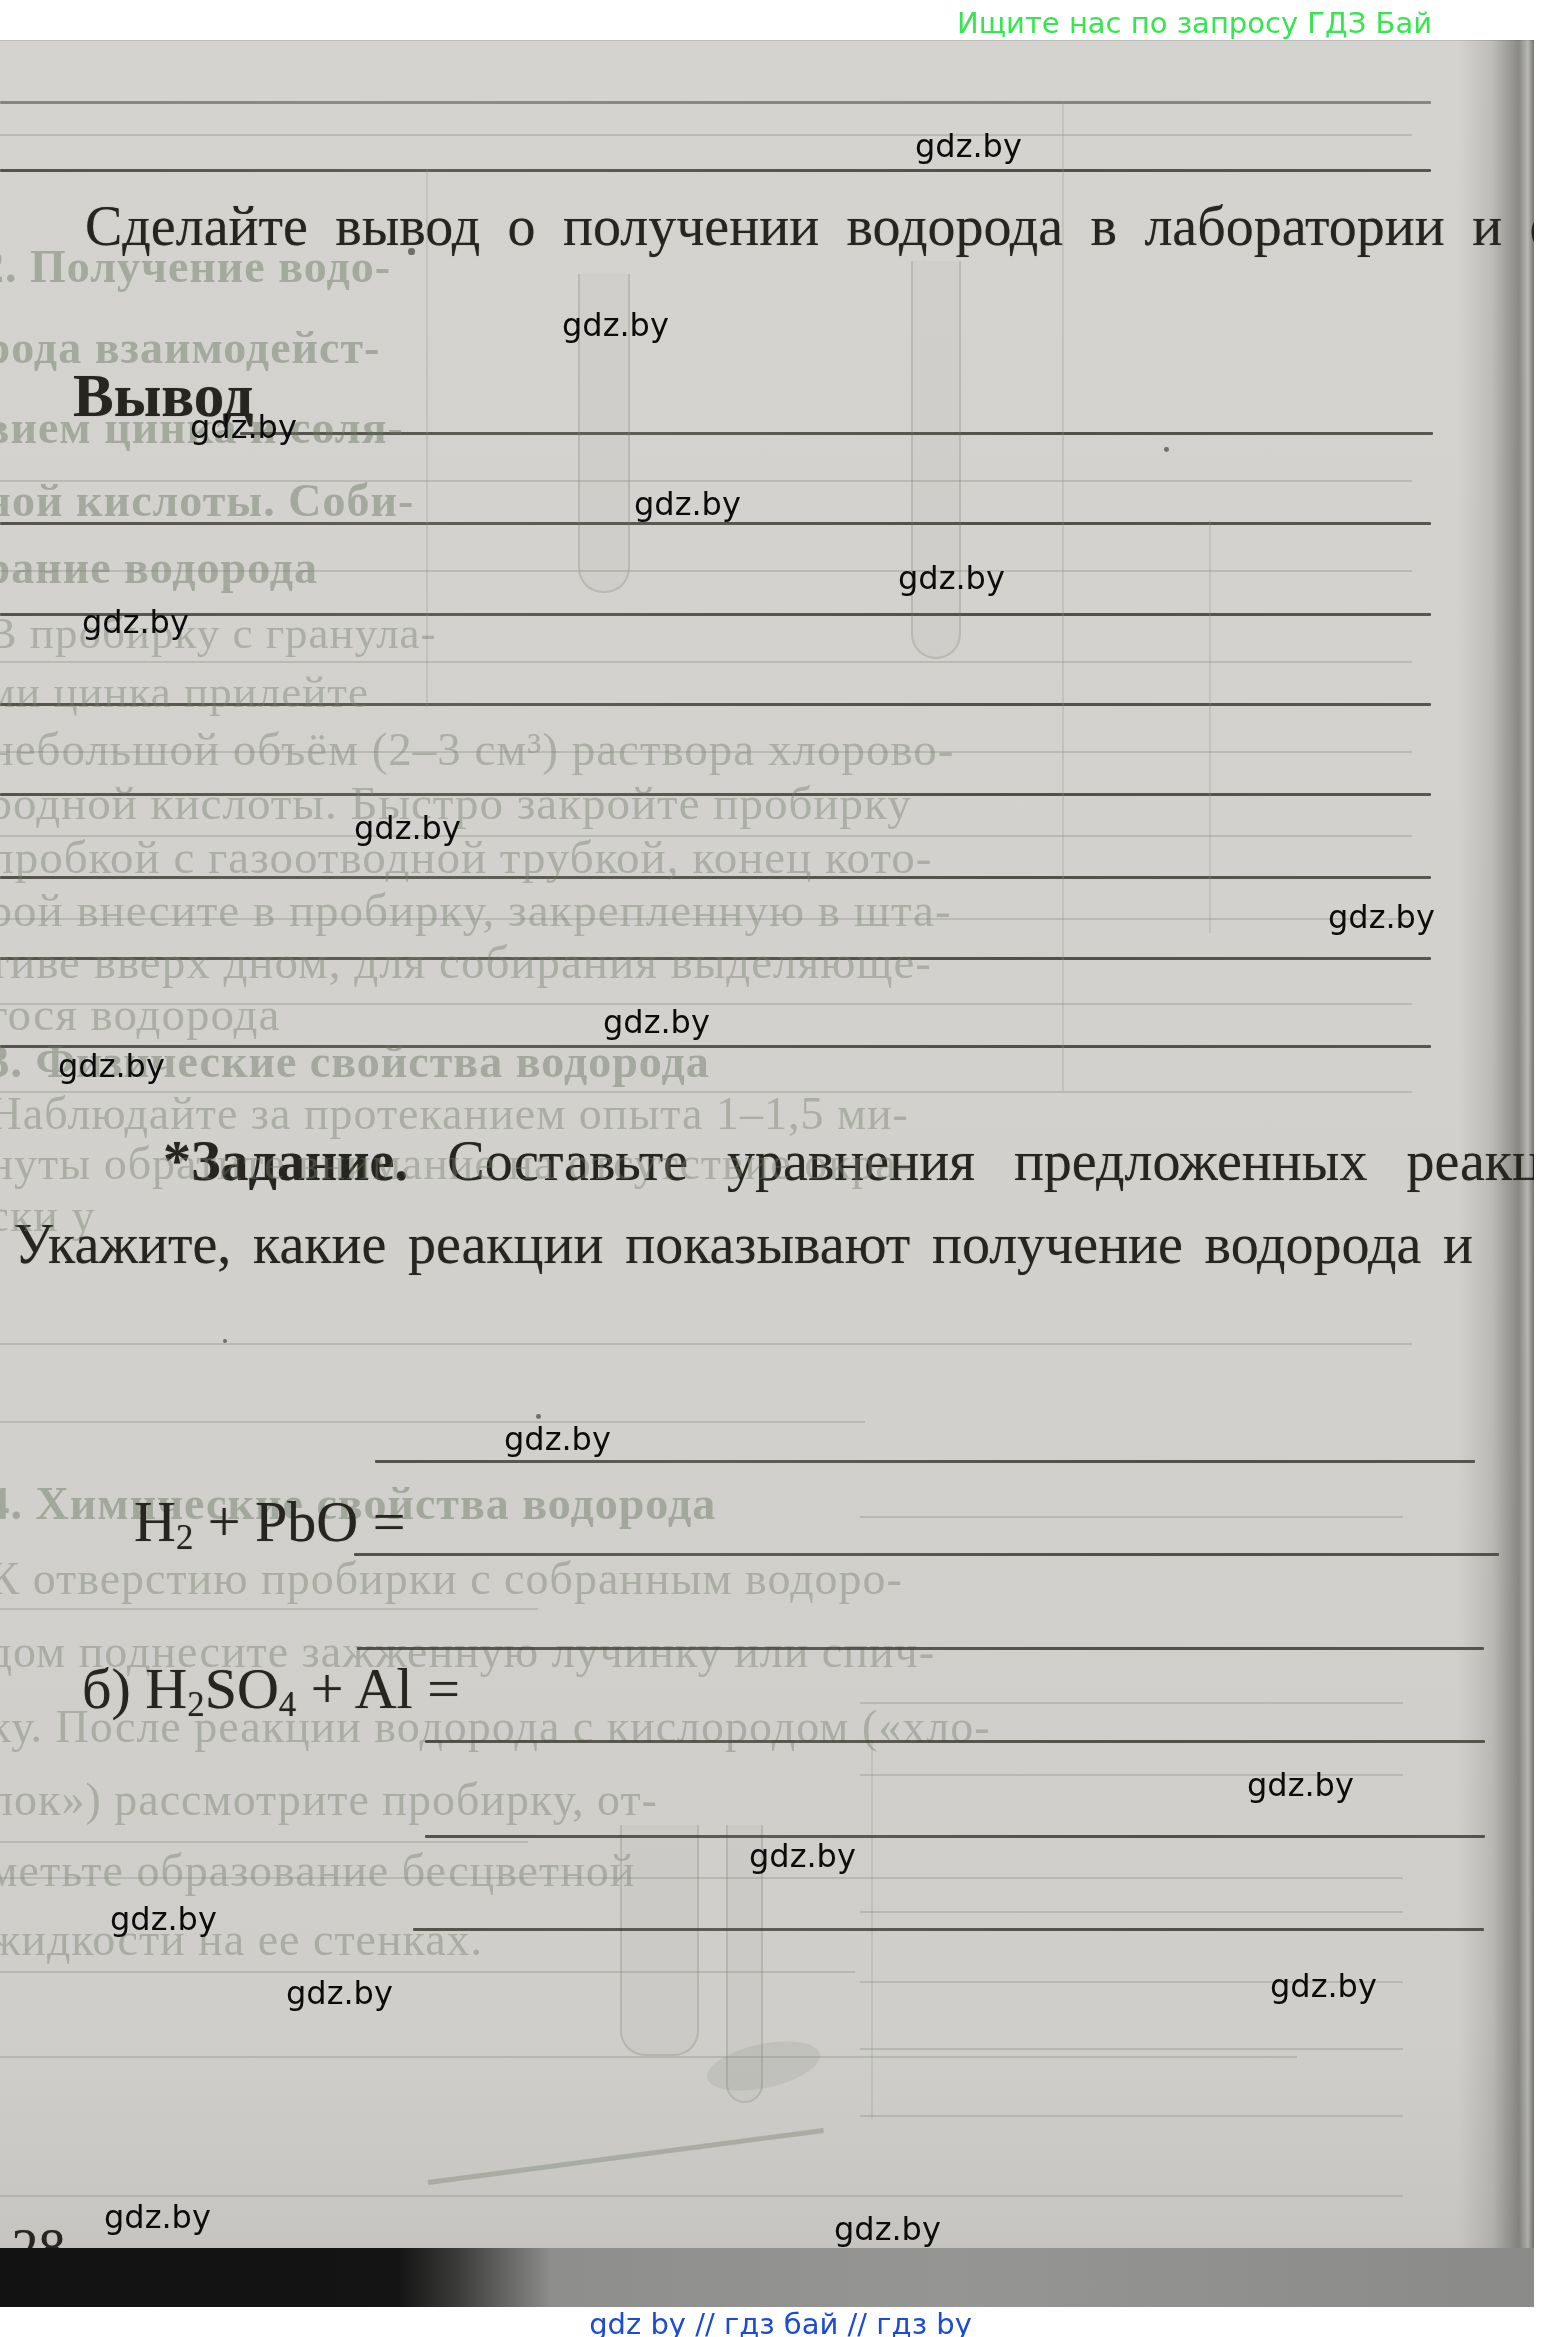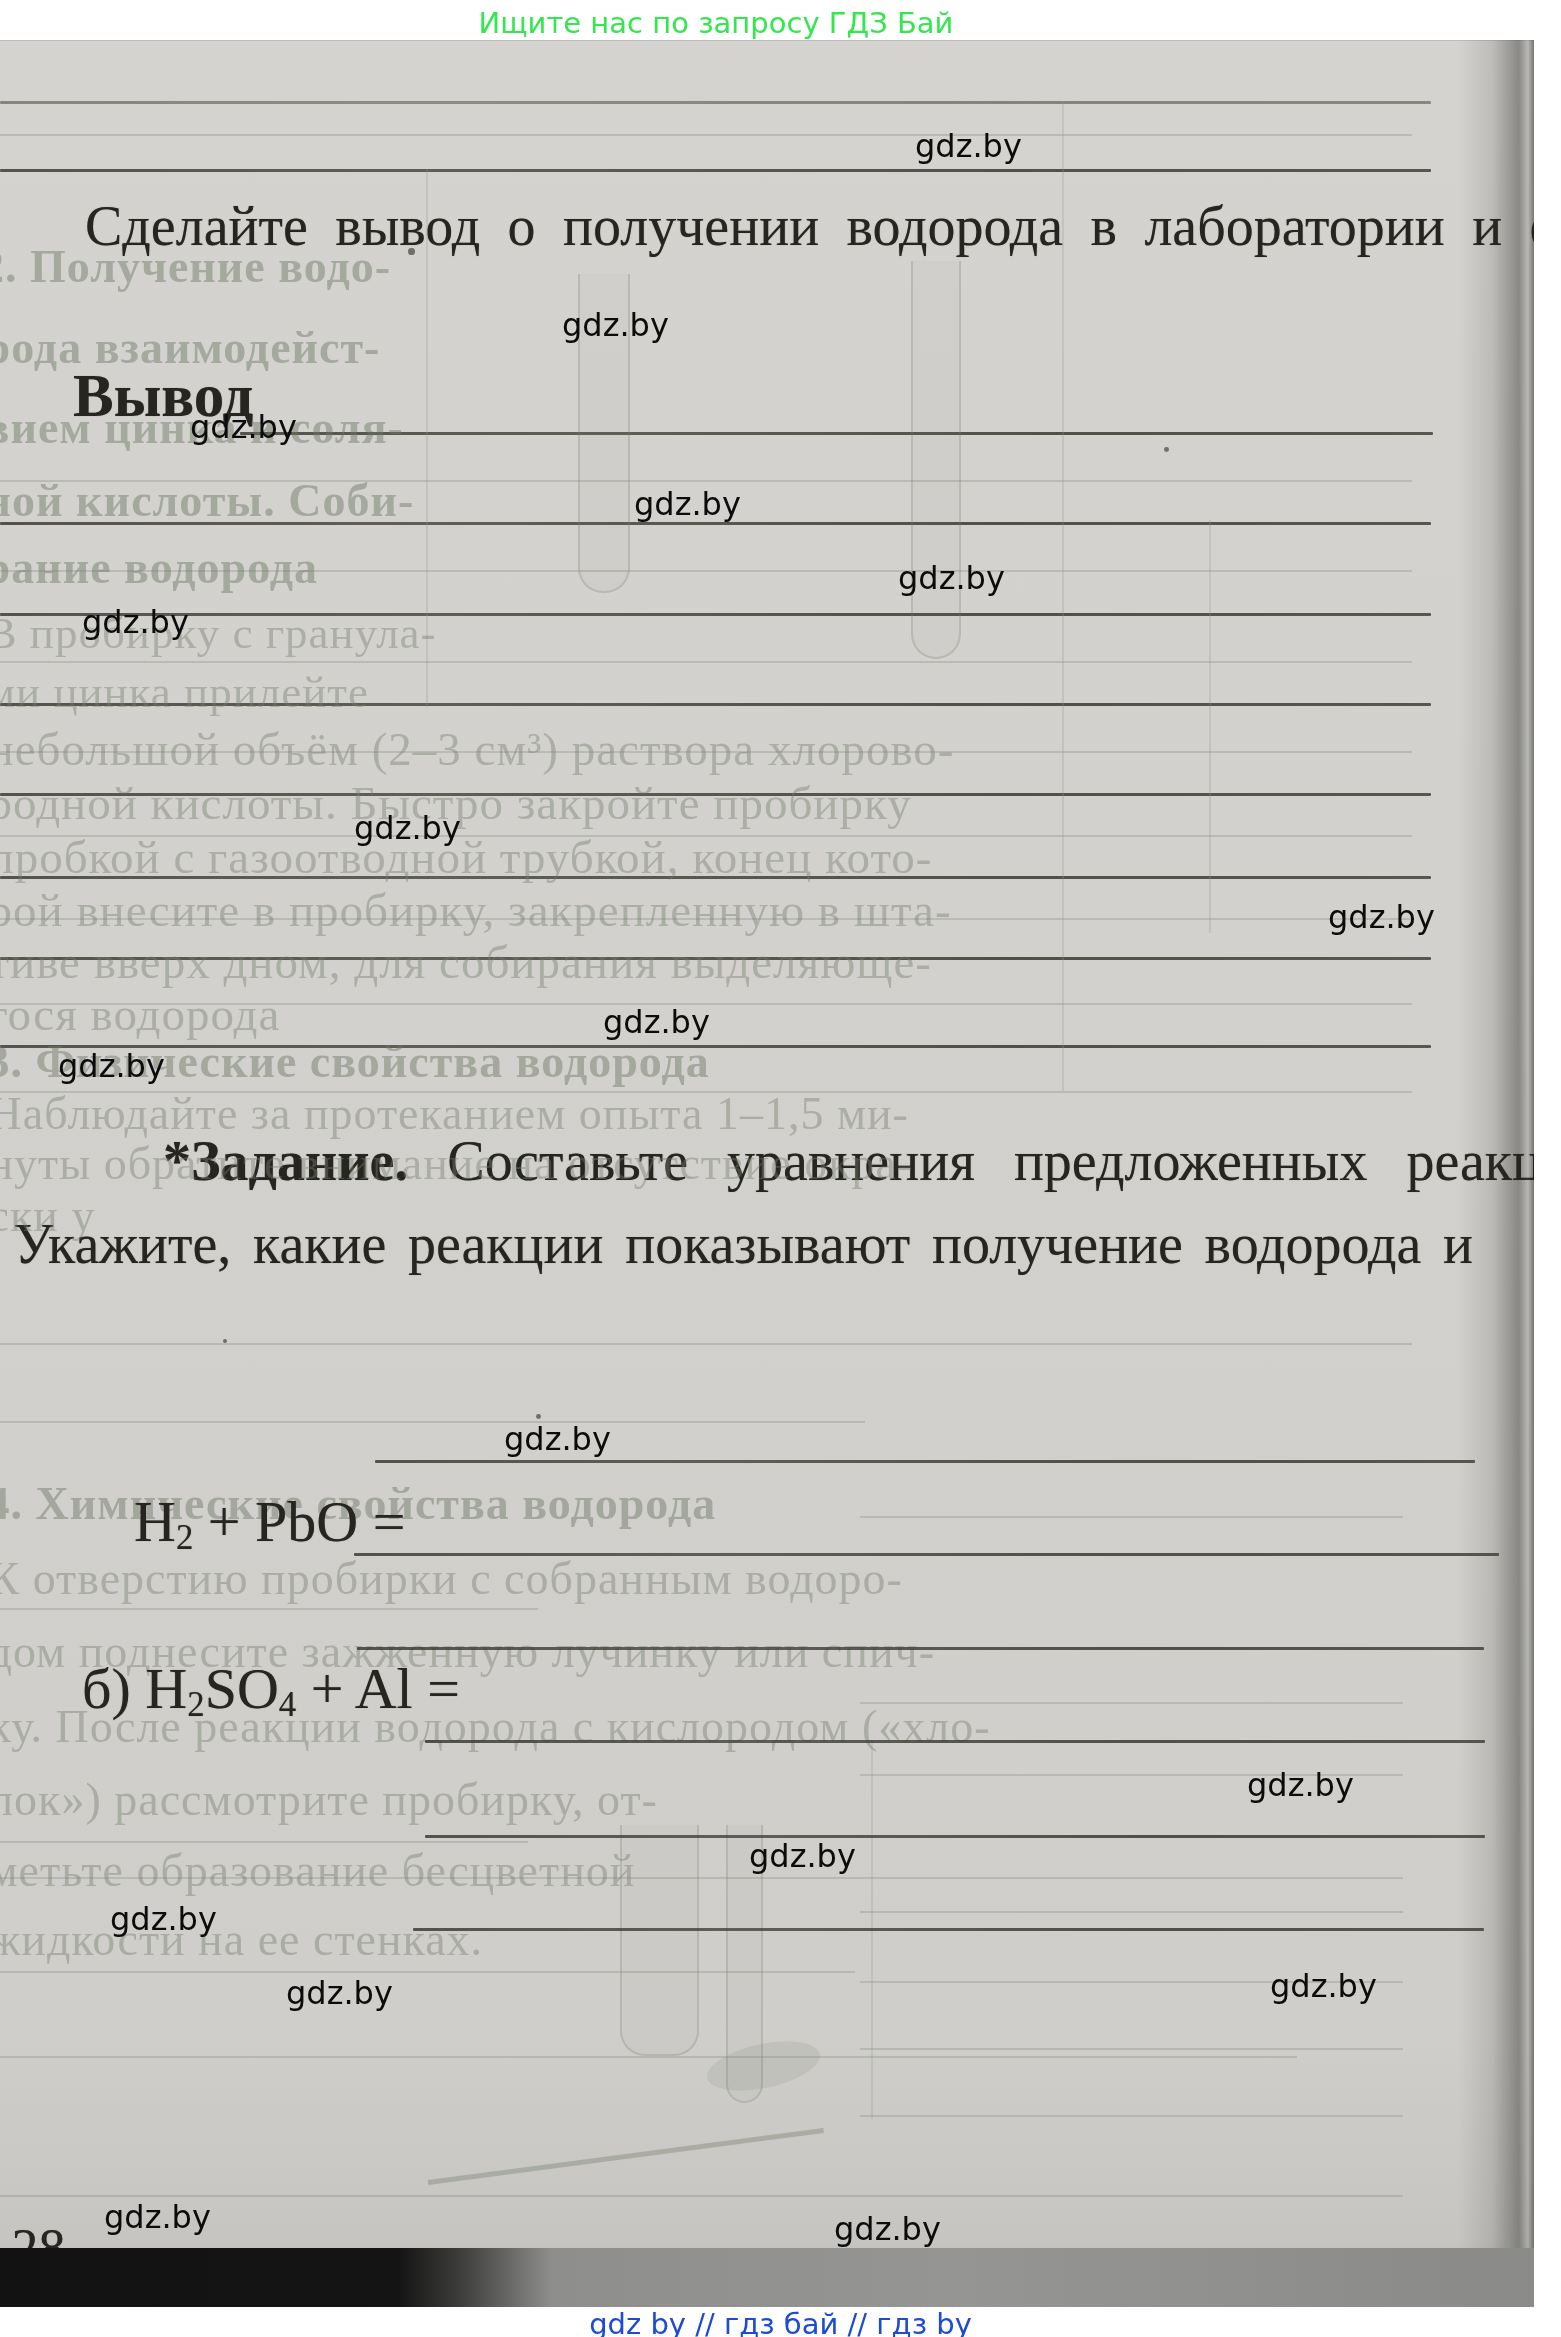--- a/index.html
+++ b/index.html
@@ -1,18 +1,18 @@
 <!DOCTYPE html>
 <html><head>
 <meta charset="utf-8">
 <style>
   html,body{margin:0;padding:0;}
   body{width:1561px;height:2337px;background:#ffffff;position:relative;overflow:hidden;
        font-family:"Liberation Serif", serif;}
-  #promo{position:absolute;top:5.8px;left:0;width:1432px;text-align:center;
+  #promo{position:absolute;top:5.8px;left:0;width:1432px;text-align:right;
          font-family:"DejaVu Sans", sans-serif;font-size:29px;color:#35e74f;}
   #scan-page{position:absolute;left:0;top:40px;width:1534px;height:2267px;overflow:hidden;
       background:linear-gradient(180deg,#d4d3d0 0%,#d1d0cd 60%,#cfcecb 88%,#c6c5c2 97%,#b9b8b5 100%);
       box-shadow:inset 0 1px 0 #bdbcb9;}
   .rule{position:absolute;height:2.9px;background:linear-gradient(90deg,#38372f,#45443c 30%,#34332b 70%,#3c3b33);
         opacity:.82;border-radius:1px;}
   .frule{position:absolute;height:1.9px;background:#8f968a;opacity:.38;}
   .vrule{position:absolute;width:1.9px;background:#8f968a;opacity:.25;}
   .ghost{position:absolute;color:rgba(116,126,108,0.42);white-space:nowrap;letter-spacing:1px;}
   .gbold{font-weight:bold;color:rgba(108,120,100,0.46);}

